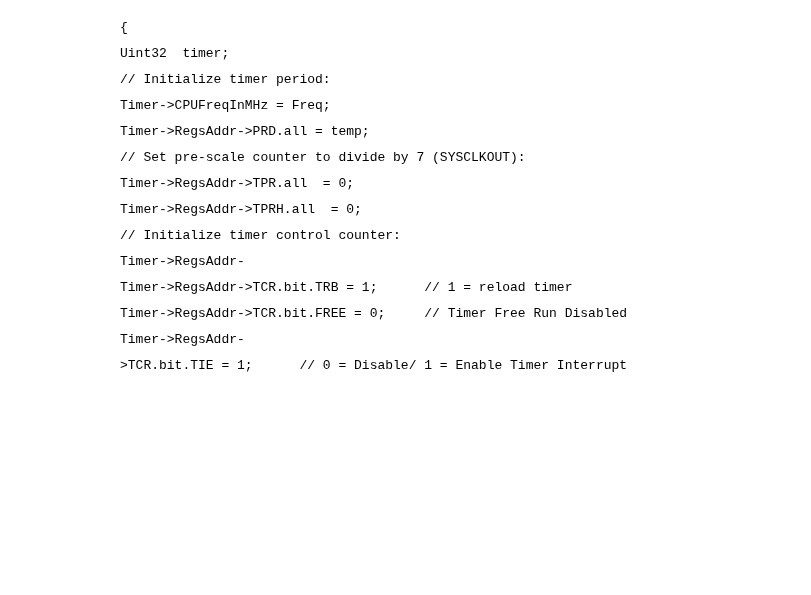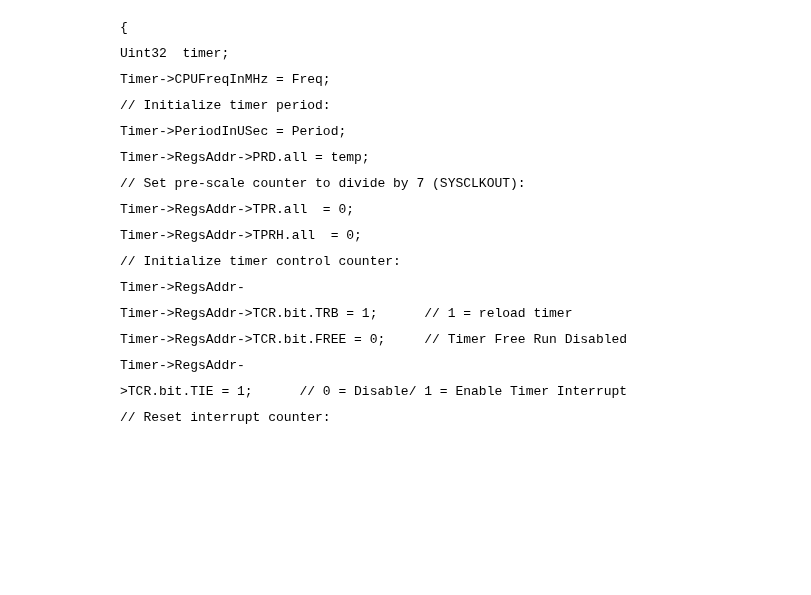--- a/index.html
+++ b/index.html
@@ -18,30 +18,28 @@
       white-space: pre;
     }
   </style>
 </head>
 <body>
 
 <div class="container">
   <div class="line">{</div>
   <div class="line">Uint32  timer;</div>
   <div class="line"></div>
+  <div class="line">// Initialize timer period:</div>
   <div class="line">Timer-&gt;CPUFreqInMHz = Freq;</div>
-  <div class="line">// Initialize timer period:</div>
-  <div class="line">Timer-&gt;PeriodInUSec = Period;</div>
   <div class="line">Timer-&gt;RegsAddr-&gt;PRD.all = temp;</div>
   <div class="line"></div>
   <div class="line">// Set pre-scale counter to divide by 7 (SYSCLKOUT):</div>
   <div class="line">Timer-&gt;RegsAddr-&gt;TPR.all  = 0;</div>
   <div class="line">Timer-&gt;RegsAddr-&gt;TPRH.all  = 0;</div>
   <div class="line"></div>
   <div class="line">// Initialize timer control counter:</div>
   <div class="line">Timer-&gt;RegsAddr-</div>
   <div class="line">Timer-&gt;RegsAddr-&gt;TCR.bit.TRB = 1;      // 1 = reload timer</div>
   <div class="line">Timer-&gt;RegsAddr-&gt;TCR.bit.FREE = 0;     // Timer Free Run Disabled</div>
   <div class="line">Timer-&gt;RegsAddr-</div>
   <div class="line">&gt;TCR.bit.TIE = 1;      // 0 = Disable/ 1 = Enable Timer Interrupt</div>
   <div class="line"></div>
-  <div class="line">// Reset interrupt counter:</div>
 </div>
 
 </body></html>

